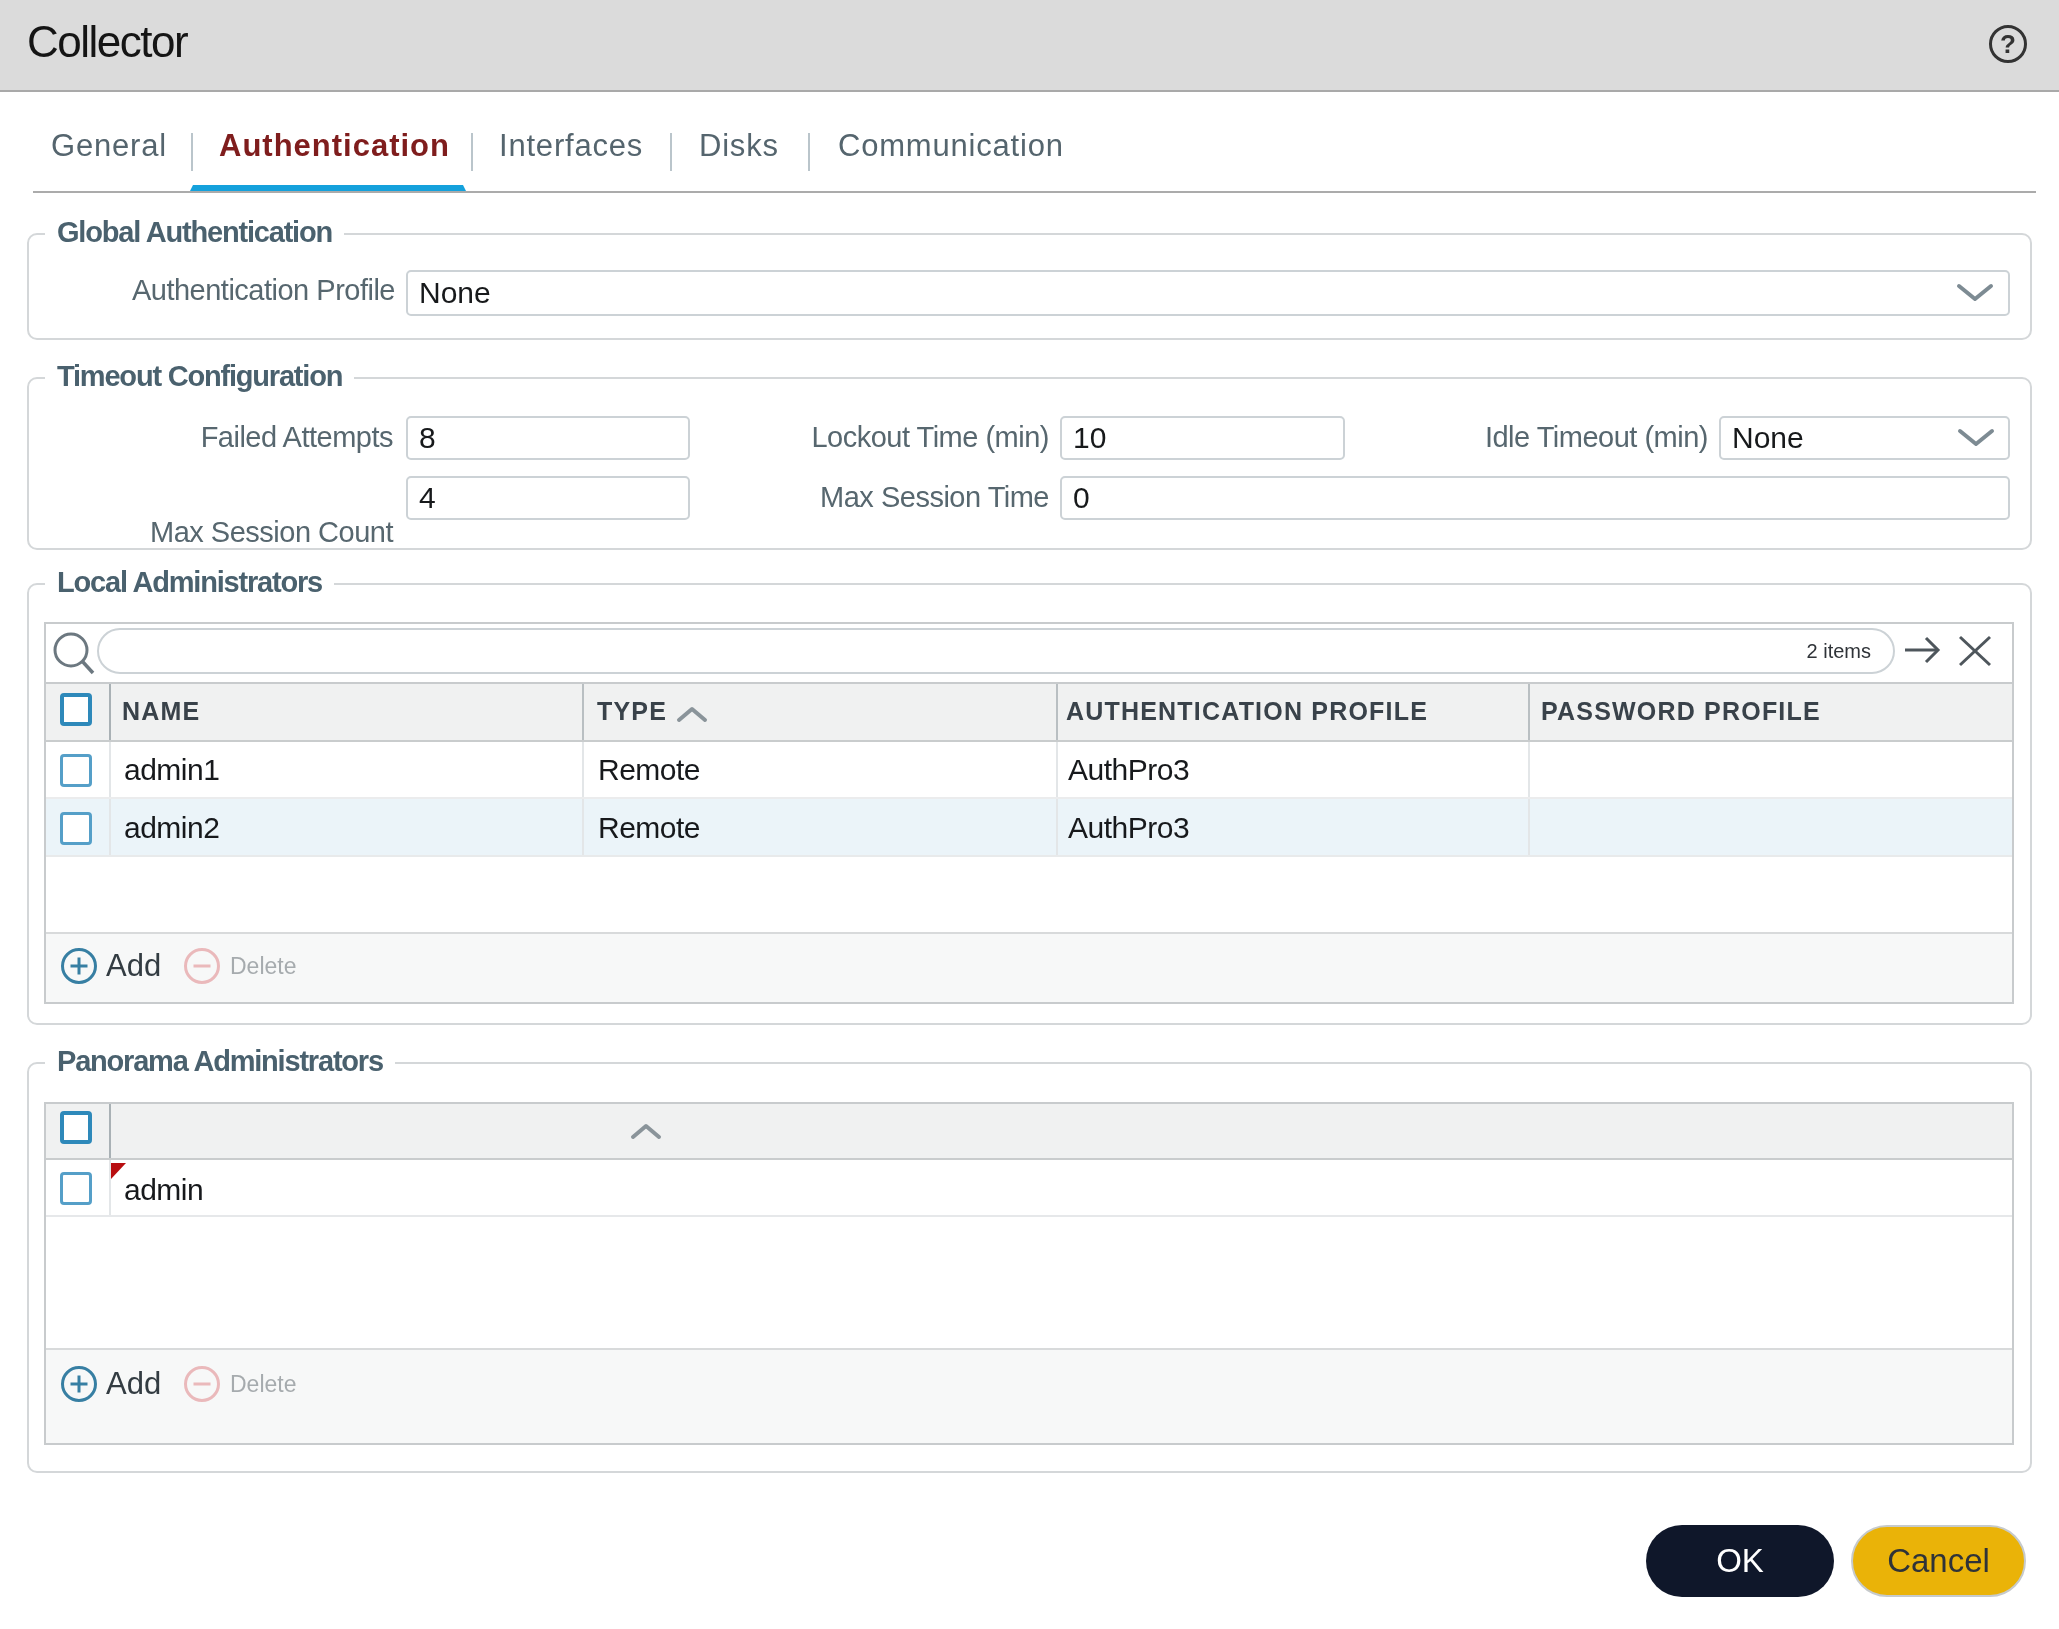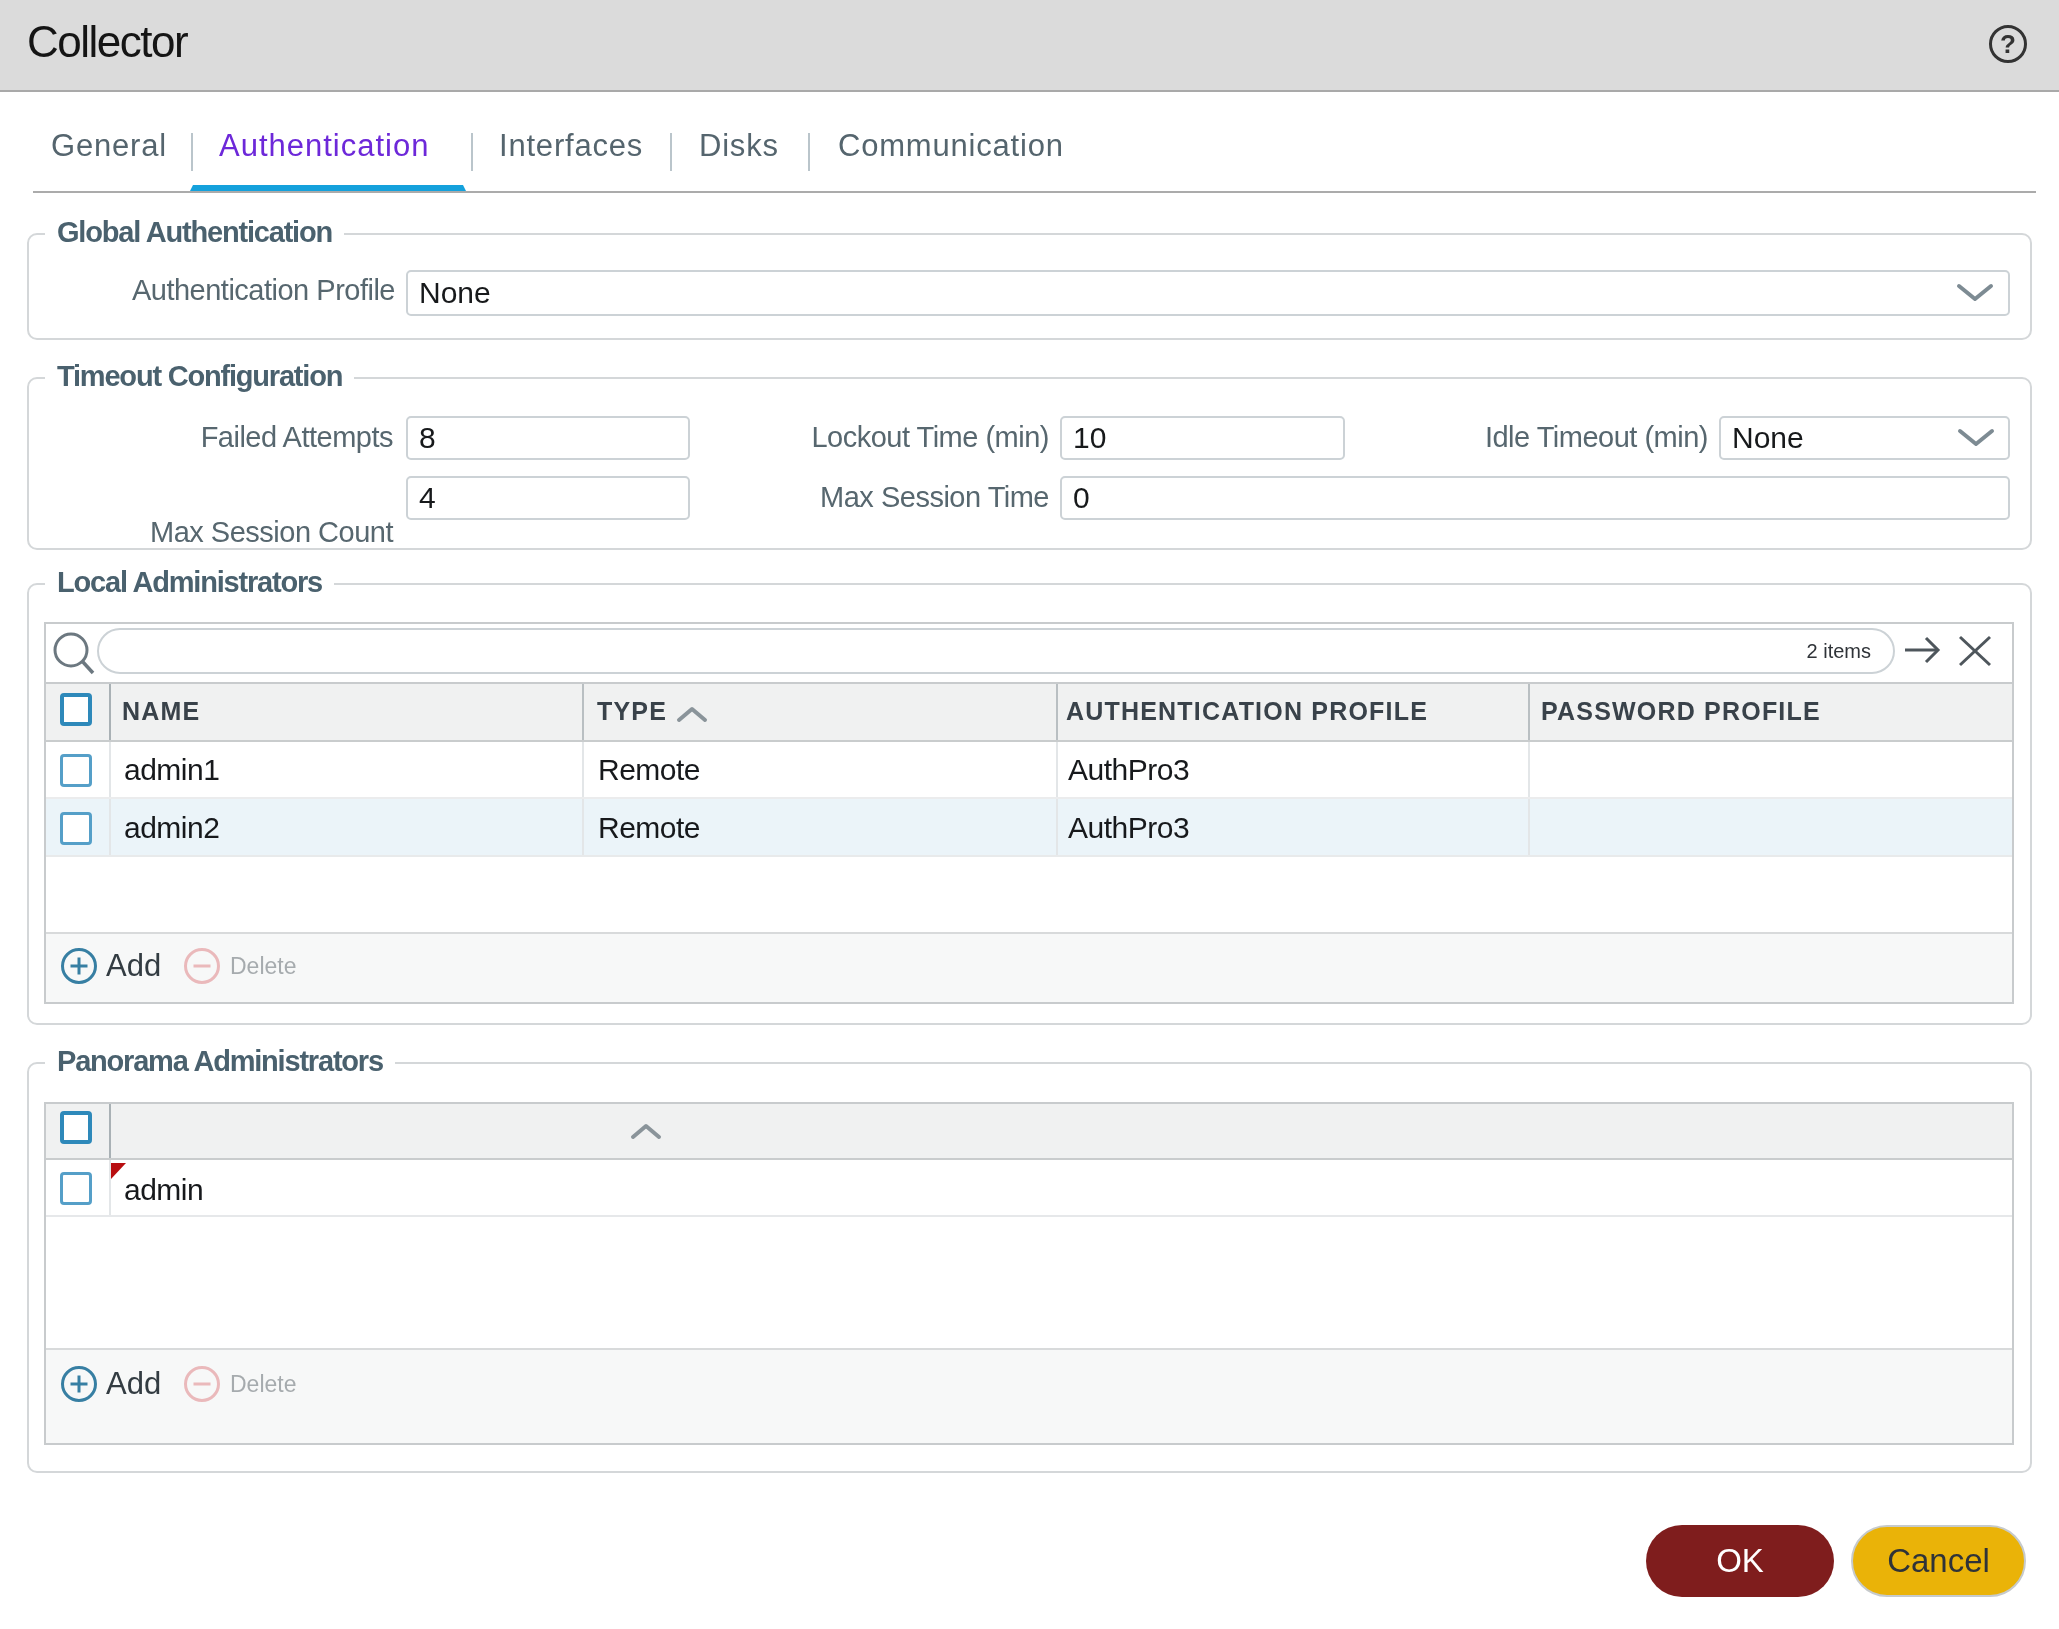--- a/index.html
+++ b/index.html
@@ -3,37 +3,37 @@
 <meta charset="utf-8">
 <style>
 * { box-sizing: border-box; margin: 0; padding: 0; }
 html,body { background:#fff; }
 body { font-family: "Liberation Sans", sans-serif; }
 .page { position:relative; width:2059px; height:1629px; overflow:hidden; background:#fff; }
 .abs { position:absolute; }
 .titlebar { position:absolute; left:0; top:0; width:2059px; height:92px; background:#dbdbdb; border-bottom:2px solid #a9a9a9; }
 .title { position:absolute; left:27px; top:-4px; height:92px; display:flex; align-items:center; font-size:44px; letter-spacing:-1.5px; color:#151515; }
 .tab { position:absolute; top:128px; height:36px; line-height:36px; font-size:31px; letter-spacing:0.8px; color:#55656e; white-space:nowrap; }
-.tab.active { color:#6d28d9; font-weight:normal; letter-spacing:1px; }
+.tab.active { color:#7f1d1d; font-weight:bold; letter-spacing:1px; }
 .tabsep { position:absolute; top:133px; width:2px; height:38px; background:#bac5cb; }
 .tabline { position:absolute; left:33px; top:191px; width:2003px; height:2px; background:#ababab; }
 .tabblue { position:absolute; left:190px; top:185px; width:276px; height:6px; background:#14a1dc; clip-path: polygon(3px 0, calc(100% - 3px) 0, 100% 100%, 0 100%); }
 .fs { position:absolute; border:2px solid #d4d7d9; border-radius:10px; background:transparent; }
 .lg { position:absolute; background:#fff; padding:0 12px; font-weight:bold; font-size:29px; letter-spacing:-1.2px; color:#4a616e; white-space:nowrap; }
 .lbl { position:absolute; font-size:29px; letter-spacing:-0.5px; color:#57676f; text-align:right; height:36px; line-height:36px; white-space:nowrap; }
 .inp { position:absolute; border:2px solid #ccd2d6; border-radius:5px; background:#fff; font-size:30px; color:#17191b; display:flex; align-items:center; padding-left:11px; }
 .tbl { position:absolute; border:2px solid #c8cbcd; background:#fff; }
 .thead { position:absolute; background:#f0f1f1; }
 .hcell { position:absolute; font-size:25px; font-weight:bold; letter-spacing:1.2px; color:#39424a; white-space:nowrap; }
 .rcell { position:absolute; font-size:30px; letter-spacing:-0.5px; color:#17191c; white-space:nowrap; }
 .cbh { position:absolute; width:32px; height:33px; border:4px solid #2e89ba; border-radius:4px; background:#fff; }
 .cbr { position:absolute; width:32px; height:33px; border:3px solid #559fc8; border-radius:4px; background:#fff; }
 .vline { position:absolute; width:2px; }
 .btn { position:absolute; height:72px; border-radius:36px; font-size:33px; display:flex; align-items:center; justify-content:center; }
-.btn.ok { background:#7f1d1d; color:#fff; }
+.btn.ok { background:#0f172a; color:#fff; }
 .btn.cancel { background:#eab308; border:2px solid #c6cacc; color:#2f3338; }
 .addtxt { position:absolute; font-size:31px; color:#333c42; height:36px; line-height:36px; }
 .deltxt { position:absolute; font-size:23px; color:#a6abae; height:36px; line-height:36px; }
 .pill { position:absolute; border:2px solid #ccd2d6; border-radius:23px; background:#fff; display:flex; align-items:center; justify-content:flex-end; font-size:30px; color:#2f3338; }
 .redtri { position:absolute; width:0; height:0; border-top:16px solid #b80e10; border-right:15px solid transparent; }
 </style>
 </head>
 <body>
 <div class="page">
 

